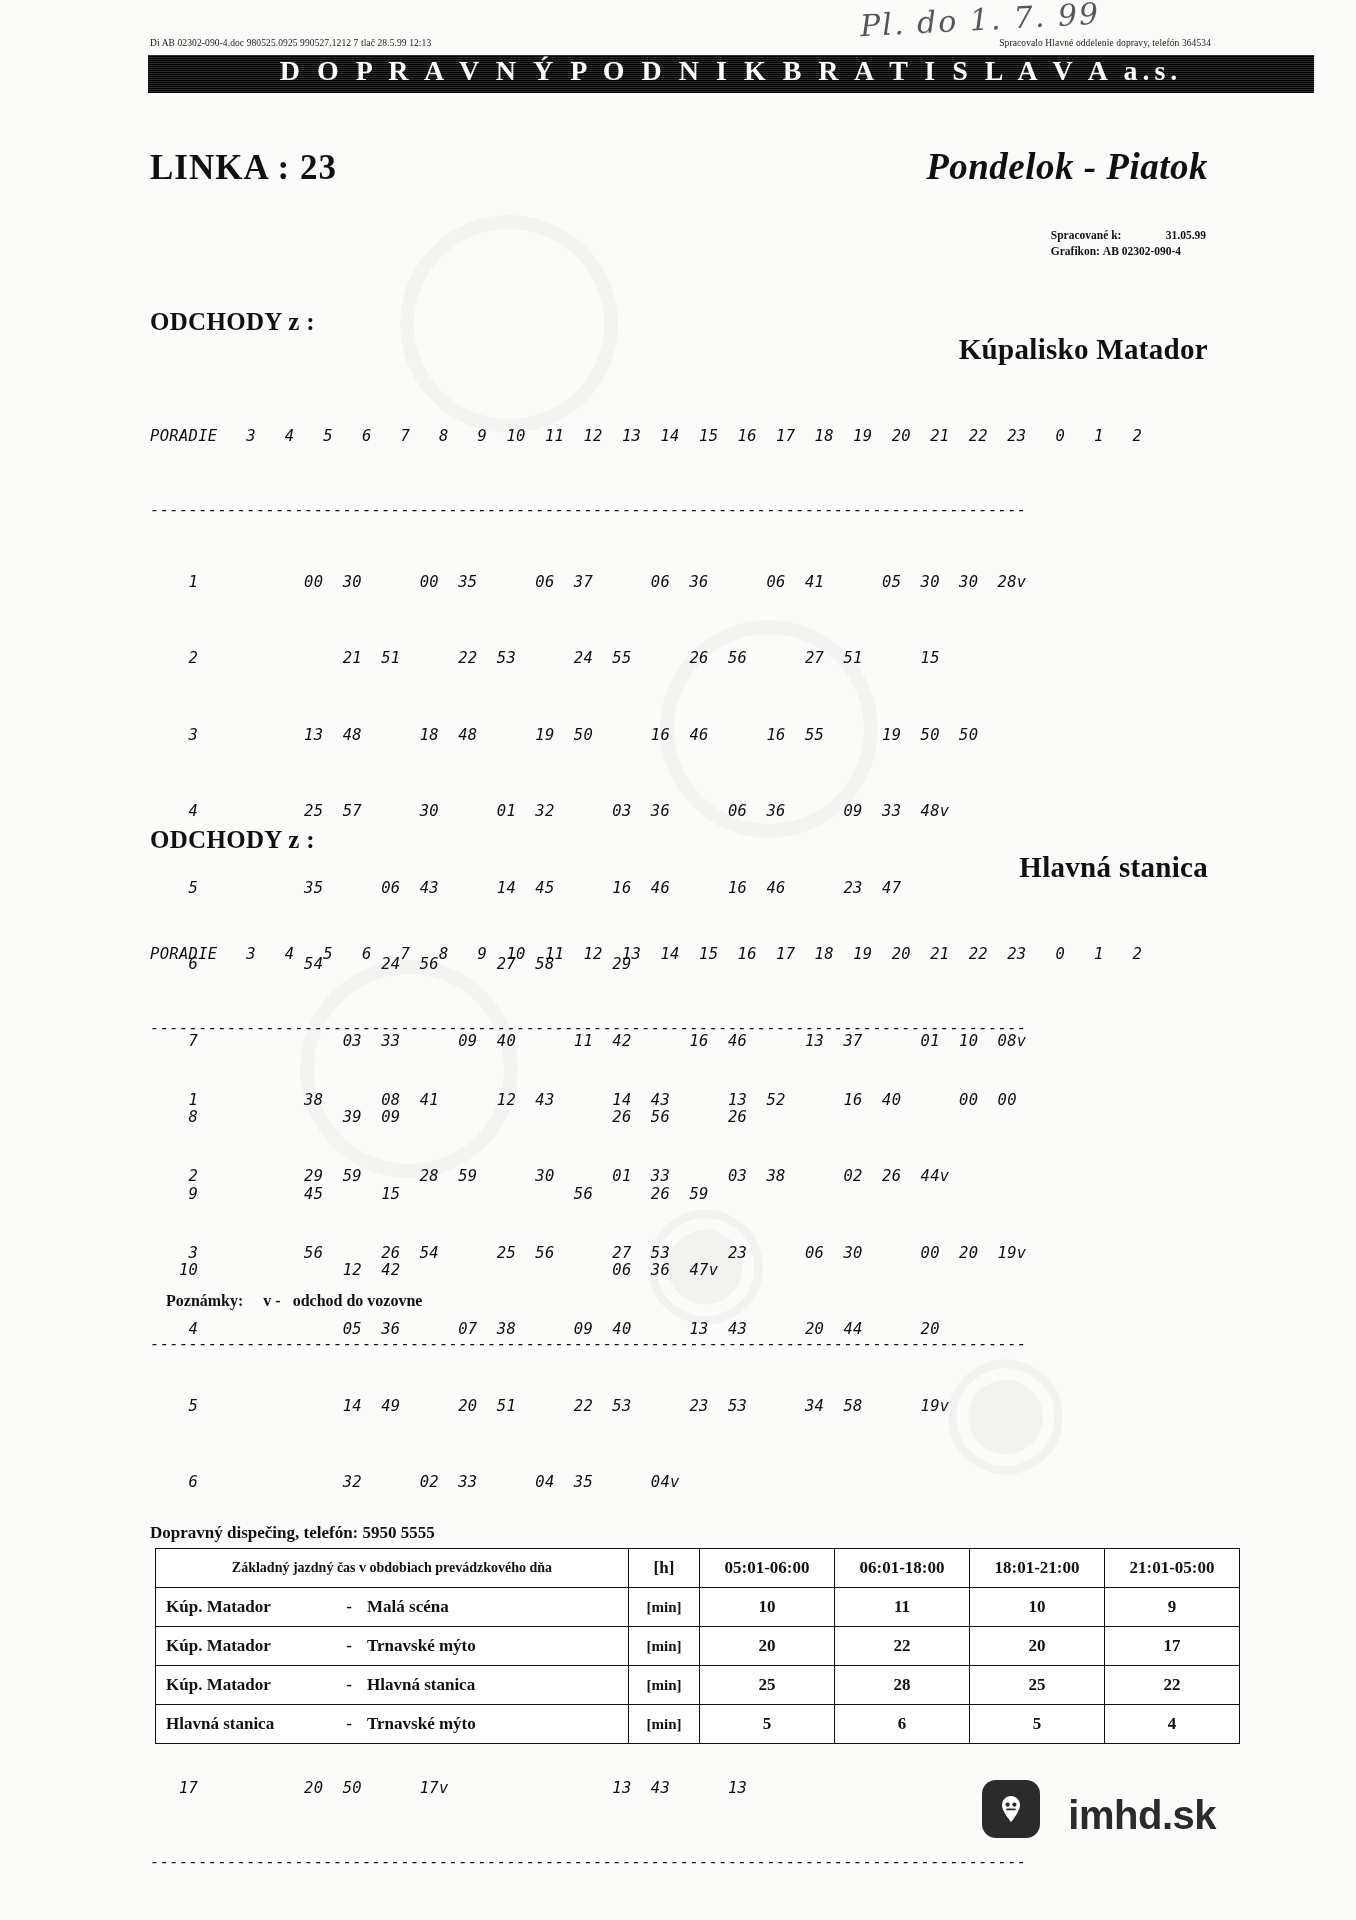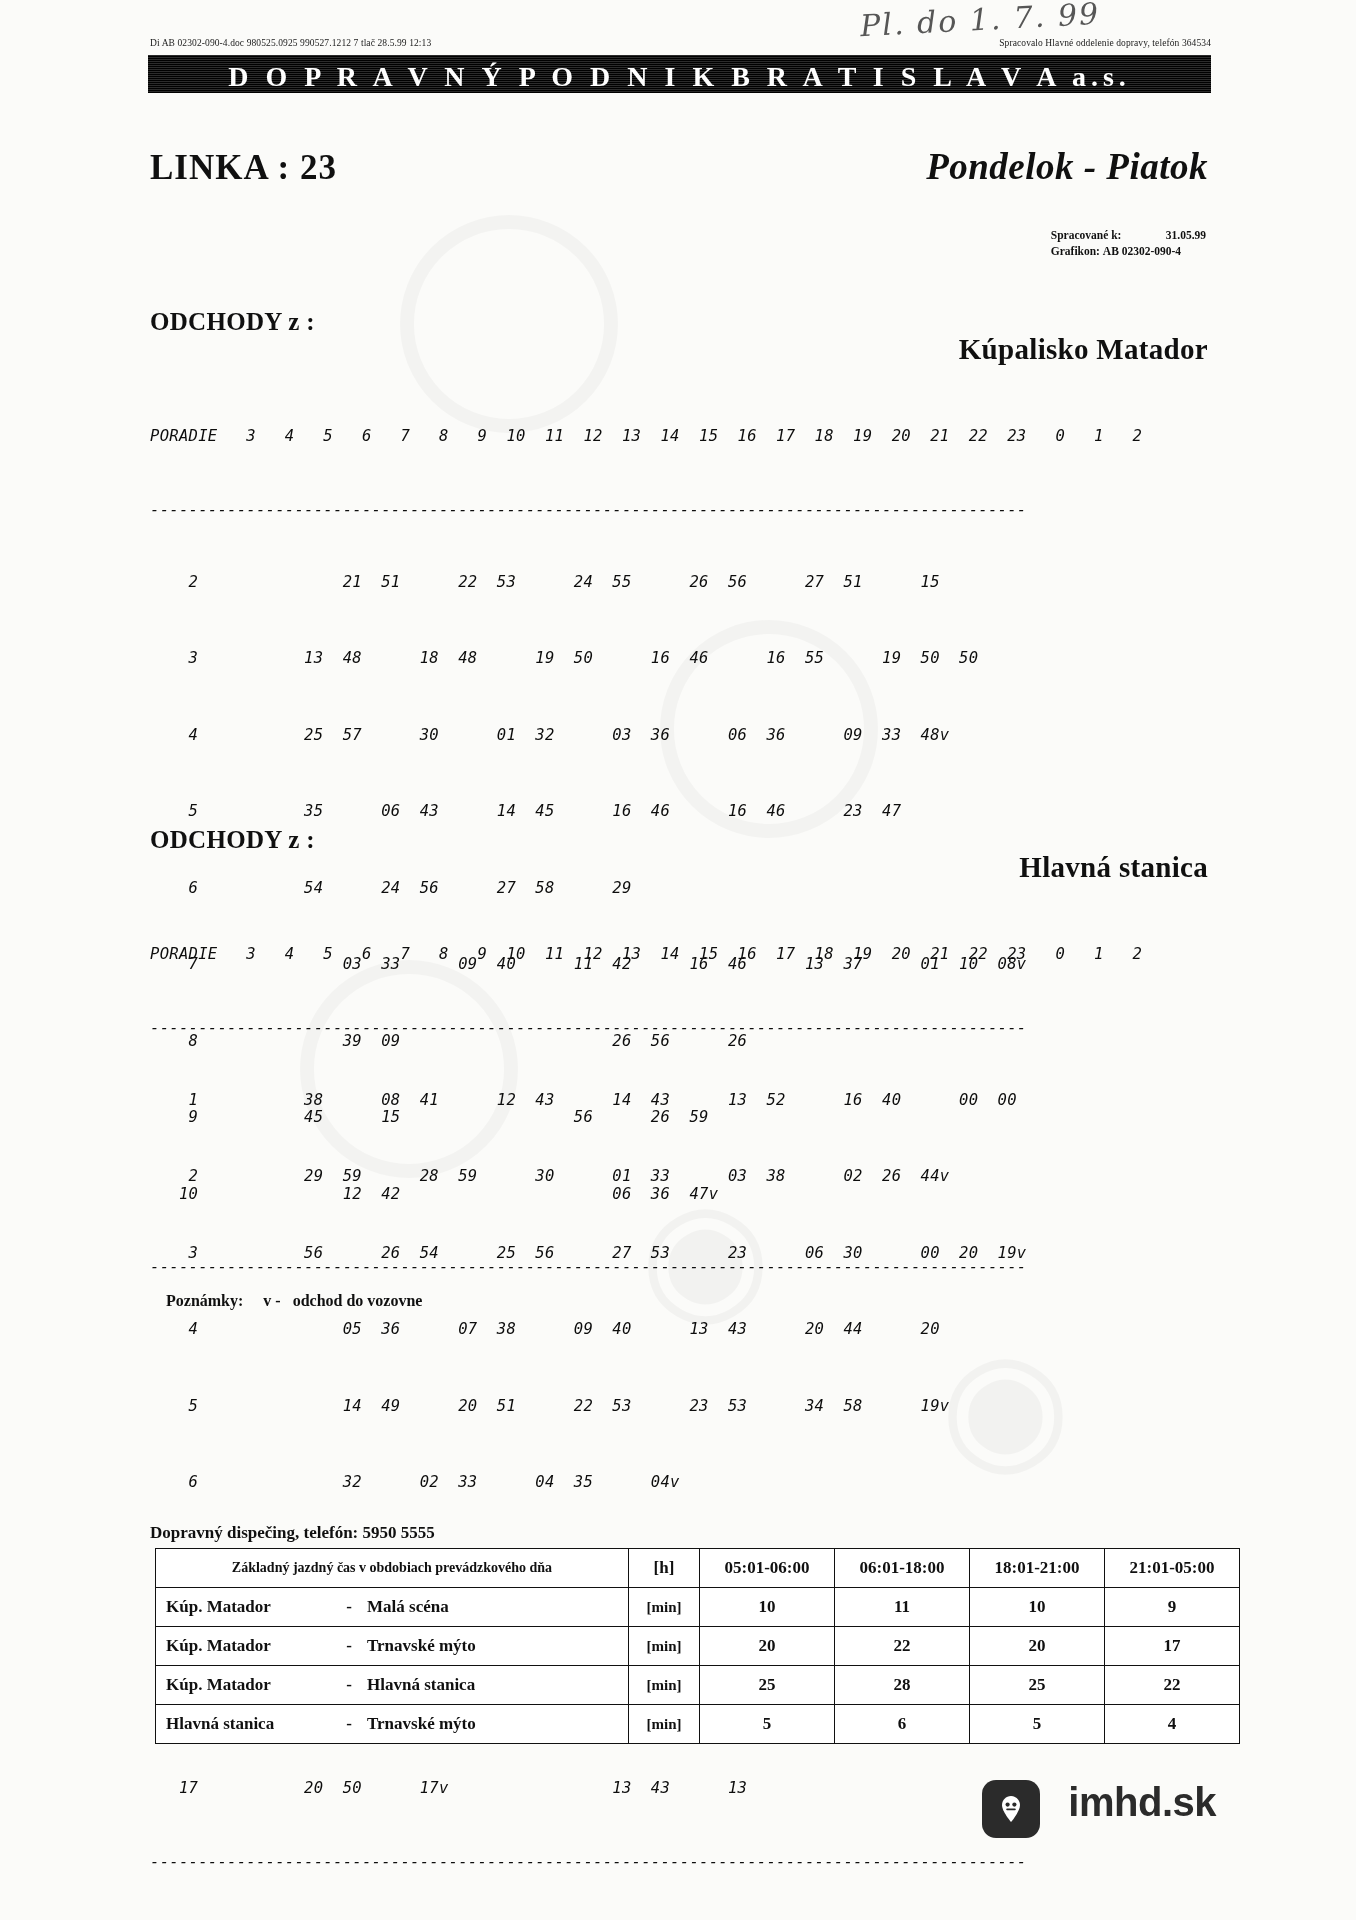--- a/index.html
+++ b/index.html
@@ -60,27 +60,27 @@
     color: #3a3a3a;
     transform: rotate(-3deg);
     letter-spacing: 2px;
     opacity: 0.85;
   }
 
   .banner {
     position: absolute;
     top: 55px;
     left: 148px;
-    width: 1063px;
+    width: 1166px;
     height: 38px;
     background:
       repeating-linear-gradient(0deg, #000 0px, #000 1px, #2b2b2b 1px, #2b2b2b 2px),
       #111;
     display: flex;
-    align-items: flex-end;
+    align-items: flex-start;
     justify-content: center;
   }
   .banner-text {
     color: #ffffff;
     font-family: "Liberation Serif", serif;
     font-weight: bold;
     font-size: 28px;
     letter-spacing: 5px;
     white-space: nowrap;
   }
@@ -204,21 +204,21 @@
   .rlabel-inner .from { width: 165px; display: inline-block; }
   .rlabel-inner .dash { width: 36px; display: inline-block; text-align: center; }
   .rlabel-inner .to { display: inline-block; }
 
   
   .logo {
     position: absolute;
     right: 140px;
     bottom: 82px;
     display: flex;
-    align-items: flex-start;
+    align-items: flex-end;
     gap: 28px;
   }
   .logo-mark {
     width: 58px;
     height: 58px;
     border-radius: 14px;
     background: #2b2b2b;
     display: flex;
     align-items: center;
     justify-content: center;
@@ -259,20 +259,21 @@
     <div class="row"><span>Spracované k:</span>		<span class="val">31.05.99</span></div>
     <div class="row"><span>Grafikon:</span> <span class="val">AB 02302-090-4</span></div>
   </div>
 
   <div class="sec-title" style="left:150px; top:308px;">ODCHODY z :</div>
   <div class="sec-dest" style="top:305px;">Kúpalisko Matador</div>
 
   <div class="mono-block" style="top:373px;">
     <div>PORADIE   3   4   5   6   7   8   9  10  11  12  13  14  15  16  17  18  19  20  21  22  23   0   1   2</div>
     <div class="rule">-------------------------------------------------------------------------------------------</div>
+    <div>    1           00  30      00  35      06  37      06  36      06  41      05  30  30  28v</div>
     <div>    2               21  51      22  53      24  55      26  56      27  51      15</div>
     <div>    3           13  48      18  48      19  50      16  46      16  55      19  50  50</div>
     <div>    4           25  57      30      01  32      03  36      06  36      09  33  48v</div>
     <div>    5           35      06  43      14  45      16  46      16  46      23  47</div>
     <div>    6           54      24  56      27  58      29</div>
     <div>    7               03  33      09  40      11  42      16  46      13  37      01  10  08v</div>
     <div>    8               39  09                      26  56      26</div>
     <div>    9           45      15                  56      26  59</div>
     <div>   10               12  42                      06  36  47v</div>
     <div class="rule">-------------------------------------------------------------------------------------------</div>

